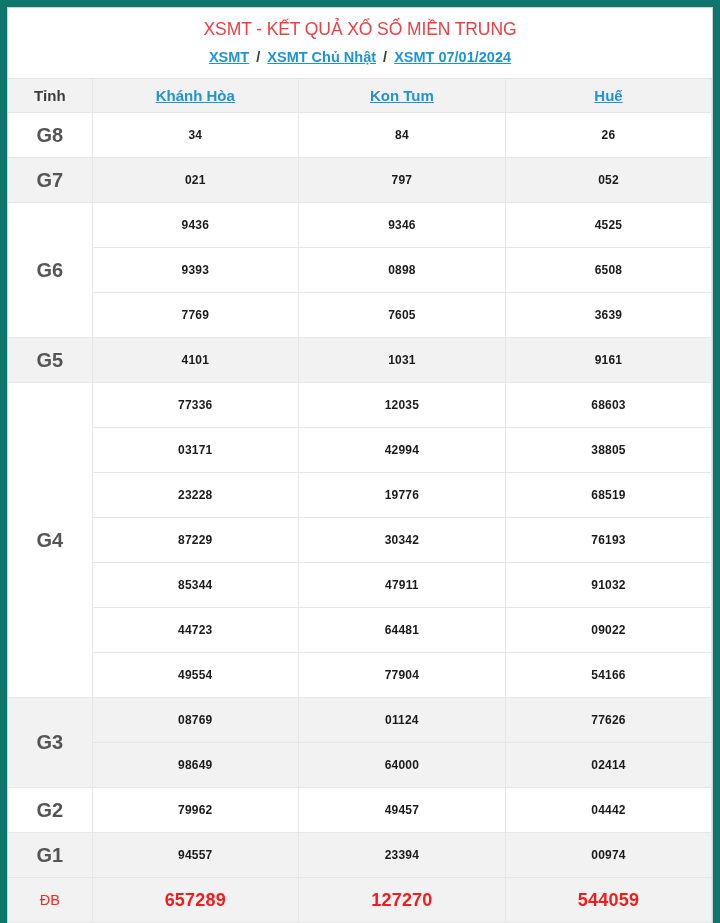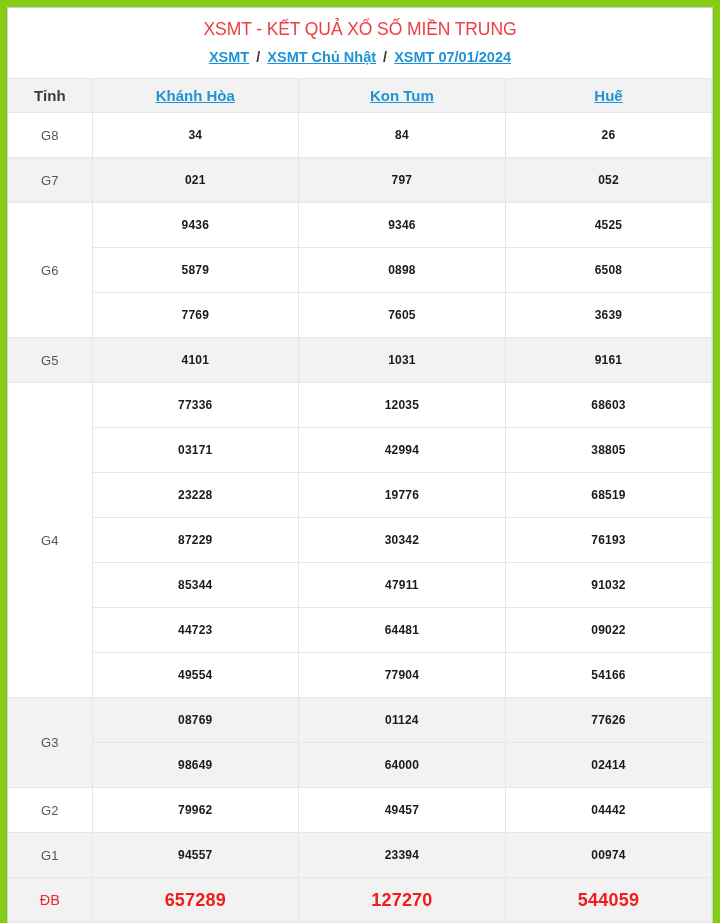--- a/index.html
+++ b/index.html
@@ -8,21 +8,21 @@
     width: 720px;
     height: 923px;
     background: #e9e9e9;
     font-family: "Liberation Sans", "DejaVu Sans", sans-serif;
     overflow: hidden;
   }
 
   .page {
     width: 720px;
     height: 923px;
-    background: #84cc16;
+    background: #0f766e;
     padding: 7px 1px 0 7px;
   }
 
   .card {
     width: 706px;
     background: #ffffff;
     border: 1px solid #d2d2d2;
     border-bottom: none;
     box-shadow: 0 1px 2px rgba(0,0,0,0.10);
     overflow: hidden;
@@ -100,22 +100,22 @@
   }
 
   .prov-link {
     color: #1f93d6;
     font-size: 15px;
     font-weight: 700;
   }
 
   td.glabel {
     color: #555555;
-    font-size: 13px;
-    font-weight: 400;
+    font-size: 20px;
+    font-weight: 700;
     background: inherit;
   }
 
   td.num {
     color: #1a1a1a;
     font-size: 12px;
     font-weight: 700;
     letter-spacing: 0.2px;
   }
 
@@ -193,21 +193,21 @@
             <td class="num">797</td>
             <td class="num">052</td>
           </tr>
           <tr class="r-normal band-white">
             <td class="glabel span" rowspan="3">G6</td>
             <td class="num">9436</td>
             <td class="num">9346</td>
             <td class="num">4525</td>
           </tr>
           <tr class="r-normal band-white">
-            <td class="num">5879</td>
+            <td class="num">9393</td>
             <td class="num">0898</td>
             <td class="num">6508</td>
           </tr>
           <tr class="r-normal band-white">
             <td class="num">7769</td>
             <td class="num">7605</td>
             <td class="num">3639</td>
           </tr>
           <tr class="r-normal band-gray">
             <td class="glabel" rowspan="1">G5</td>

